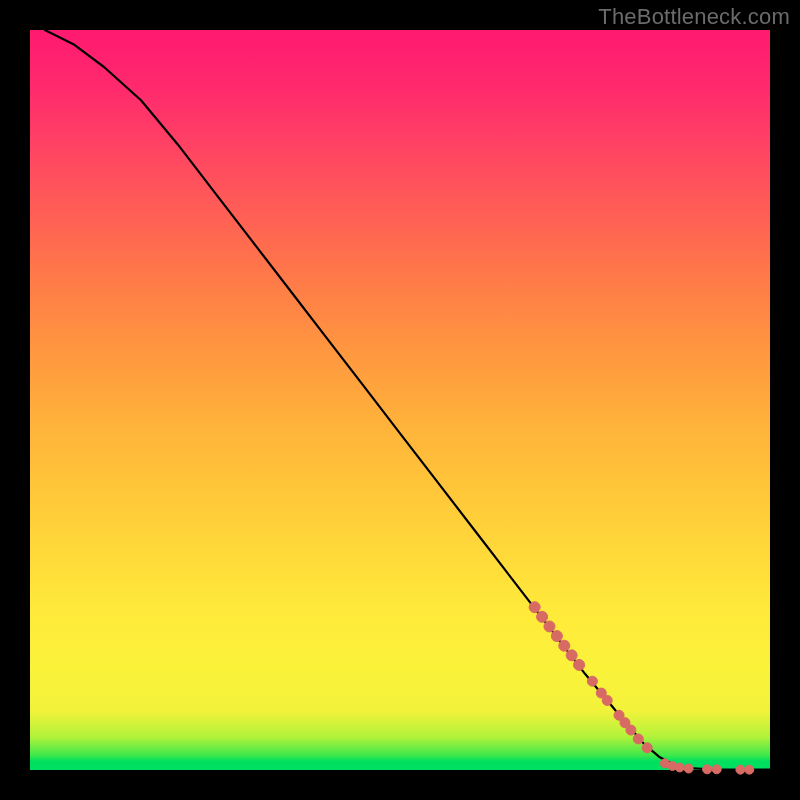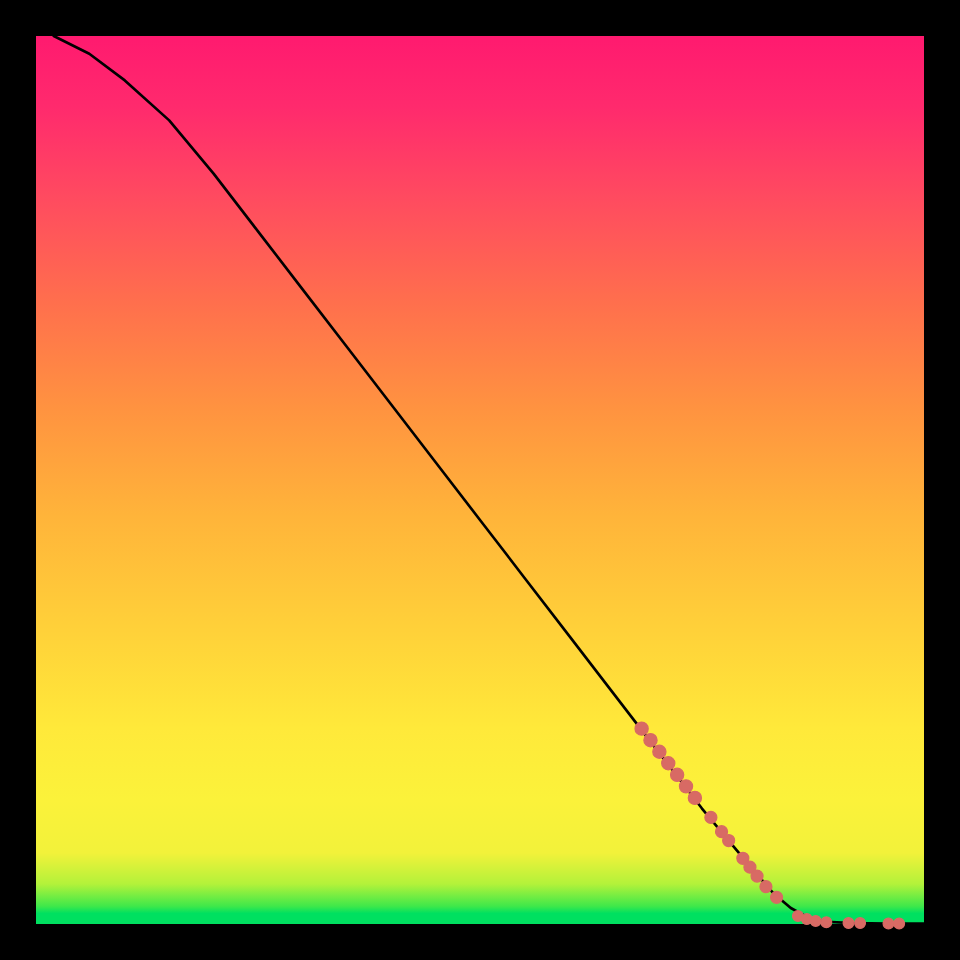--- a/index.html
+++ b/index.html
@@ -68,20 +68,21 @@
   }
   .marker {
     fill: #d86a64;
     stroke: #d86a64;
   }
 </style>
 </head>
 <body>
 
 <div class="frame">
+  <div class="watermark">TheBottleneck.com</div>
 
   <div class="plot-area">
     <svg class="curve" viewBox="0 0 740 740">
       <path id="curve-path" class="curve-line" d="M14.80 0.00 L44.40 14.80 L74.00 37.00 L111.00 70.30 L148.00 114.70 L185.00 162.80 L222.00 210.90 L259.00 259.00 L296.00 307.10 L333.00 355.20 L370.00 403.30 L407.00 451.40 L444.00 499.50 L481.00 547.60 L518.00 595.70 L555.00 643.80 L592.00 688.20 L614.20 714.10 L629.00 726.68 L643.80 734.82 L658.60 738.15 L680.80 739.26 L710.40 739.63 L740.00 739.63"></path>
       <g id="marker-group">
           <circle cx="504.68" cy="577.20" r="5.50" class="marker"></circle>
           <circle cx="512.08" cy="586.82" r="5.50" class="marker"></circle>
           <circle cx="519.48" cy="596.44" r="5.50" class="marker"></circle>
           <circle cx="526.88" cy="606.06" r="5.50" class="marker"></circle>
           <circle cx="534.28" cy="615.68" r="5.50" class="marker"></circle>

